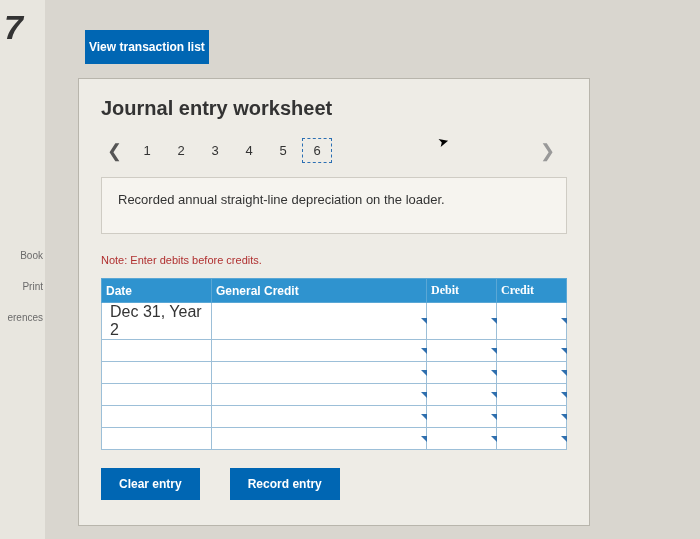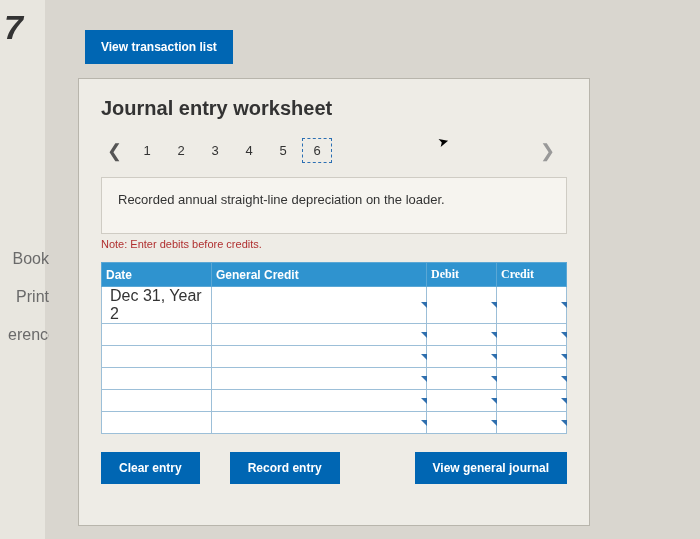--- a/index.html
+++ b/index.html
@@ -26,38 +26,37 @@
     color: #333;
     font-size: 34px;
     font-weight: bold;
     font-style: italic;
   }
   .side-links {
     position: absolute;
     left: 0;
     top: 240px;
     width: 43px;
-    font-size: 16px;
+    font-size: 10px;
     color: #6a6a6a;
-    margin-left: 6px;
   }
   .side-links div {
     padding: 10px 0 10px 2px;
     text-align: right;
     overflow: hidden;
     white-space: nowrap;
   }
   .btn-view-list {
     position: absolute;
     left: 85px;
     top: 30px;
     background: #0066b3;
     color: #fff;
     border: none;
-    padding: 10px 16px;
+    padding: 10px 4px;
     font-size: 12px;
     font-weight: bold;
     cursor: pointer;
   }
   .panel {
     position: absolute;
     left: 78px;
     top: 78px;
     width: 512px;
     height: 448px;
@@ -102,21 +101,21 @@
     font-size: 13px;
     color: #000;
     transform: rotate(-15deg);
   }
   .desc-box {
     background: #f6f4ef;
     border: 1px solid #cfccc4;
     padding: 14px 16px 26px 16px;
     font-size: 13px;
     color: #333;
-    margin-bottom: 4px;
+    margin-bottom: 20px;
   }
   .note {
     color: #b03030;
     font-size: 11px;
     margin-bottom: 12px;
   }
   table.journal {
     width: 100%;
     border-collapse: collapse;
     background: #fff;
@@ -251,15 +250,14 @@
         <td class="dd-mark"></td>
         <td class="dd-mark"></td>
       </tr>
     </tbody>
   </table>
 
   <div class="btn-row">
     <button class="btn">Clear entry</button>
     <button class="btn">Record entry</button>
     <div class="spacer"></div>
-    <button class="btn">View general journal</button>
   </div>
 </div>
 
 </body></html>

